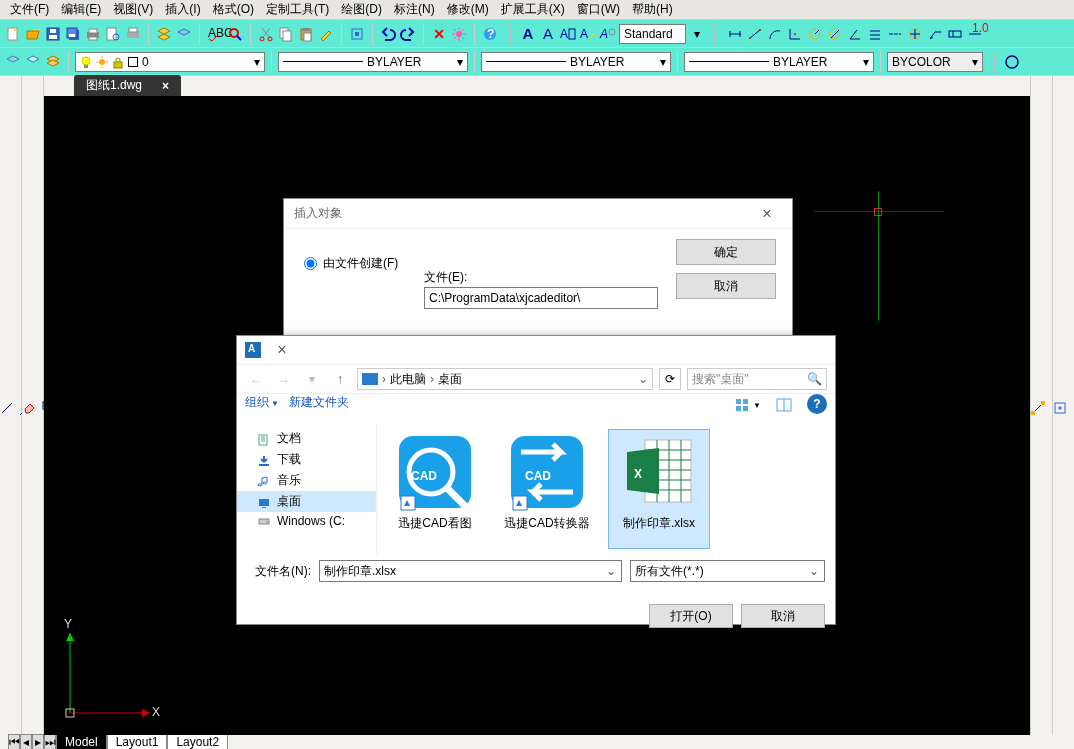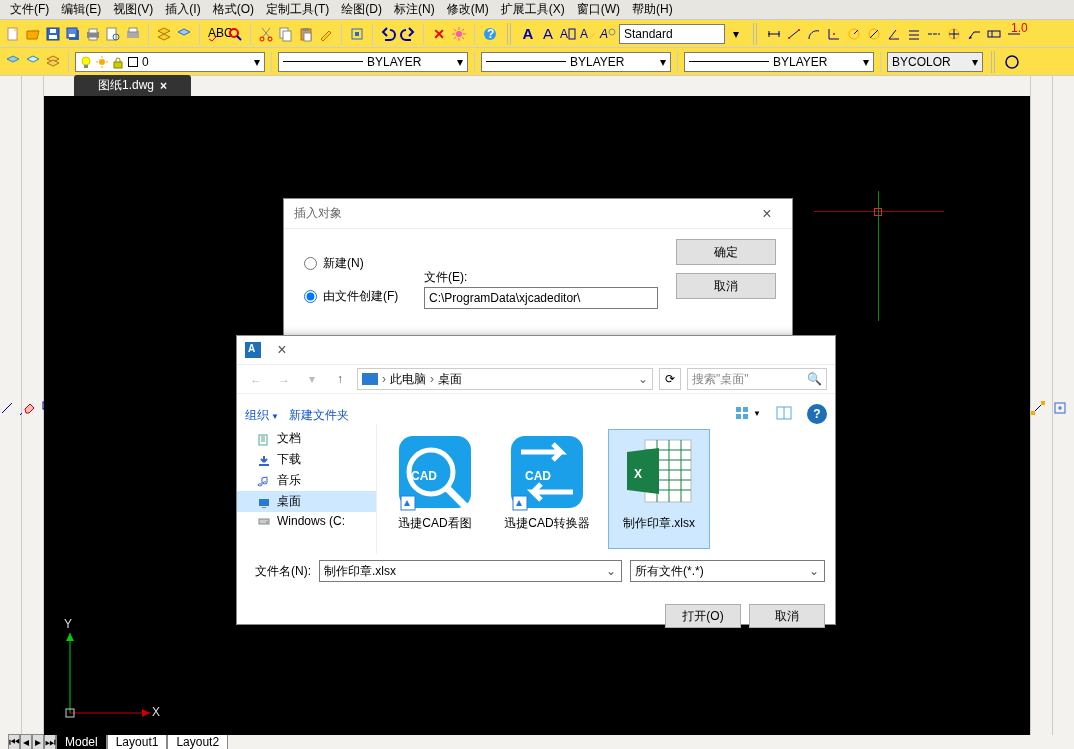--- a/index.html
+++ b/index.html
@@ -3,38 +3,38 @@
 <meta charset="utf-8">
 <style>
 * { box-sizing: border-box; margin: 0; padding: 0; font-family: "Microsoft YaHei", SimSun, Arial, sans-serif; font-size: 12px; }
 body { background: #f0f0f0; width: 1074px; height: 749px; overflow: hidden; position: relative; }
 
 
 .menubar { display: flex; background: #e8e6e1; height: 20px; align-items: center; padding: 0 4px; border-bottom: 1px solid #ccc; }
 .menubar span { padding: 2px 6px; cursor: pointer; }
 
 
-.toolbar { display: flex; align-items: center; background: #fde047; height: 28px; border-bottom: 1px solid #ccc; padding: 0 4px; gap: 2px; }
+.toolbar { display: flex; align-items: center; background: #5eead4; height: 28px; border-bottom: 1px solid #ccc; padding: 0 4px; gap: 2px; }
 .toolbar .btn { width: 18px; height: 18px; display: inline-flex; align-items: center; justify-content: center; border: 1px solid transparent; cursor: pointer; position: relative; }
 .toolbar .sep { width: 1px; height: 22px; background: #ccc; margin: 0 4px; }
 .toolbar .sep2 { width: 4px; height: 22px; border-left: 1px solid #bbb; border-right: 1px solid #bbb; margin: 0 6px; }
 .toolbar input.dropdown { height: 20px; border: 1px solid #7a7a7a; background: #fff; padding: 0 4px; }
 .layer-linetype { display: flex; align-items: center; }
 .layer-linetype .sample-line { width: 80px; height:1px; background:#000; margin-right: 4px; }
 
 
 .doc-area { display: flex; height: calc(100% - 20px - 28px - 28px - 14px); }
 .left-tools, .right-tools { width: 22px; background: #f4f2ee; display: flex; align-items: center; gap: 6px; padding-top: 4px; border-right: 1px solid #ccc; }
 .right-tools { border-left: 1px solid #ccc; border-right: none; }
 .right-cluster { display: flex; }
 .tool-icon { width: 16px; height: 16px; display:flex; align-items:center; justify-content:center; cursor: pointer; }
 
 .canvas-wrap { flex: 1; display: flex; flex-direction: column; background: #808080; position: relative; }
 .tabbar { height: 20px; background: #f4f2ee; display: flex; align-items: flex-end; padding-left: 30px; }
-.doc-tab { background: #333; color: #fff; padding: 2px 24px; border-radius: 3px 3px 0 0; display:flex; align-items:center; gap: 6px; }
+.doc-tab { background: #333; color: #fff; padding: 2px 12px; border-radius: 3px 3px 0 0; display:flex; align-items:center; gap: 20px; }
 .doc-tab .close-x { font-weight: bold; cursor: pointer; }
 .drawing { flex: 1; background: #000; position: relative; }
 
 
 .cross-h { position:absolute; top:115px; left:770px; width:130px; height:1px; background:#9f0000; }
 .cross-v { position:absolute; top:95px; left:834px; width:1px; height:130px; background:#008e00; }
 .cross-box { position:absolute; top:112px; left:830px; width:8px; height:8px; border:1px solid #c83232; }
 
 
 .ucs { position:absolute; left:20px; bottom:16px; color:#ddd; font-size: 13px; }
@@ -72,21 +72,21 @@
 .dlg2 .navrow { height: 30px; display:flex; align-items:center; padding: 0 8px; gap: 6px; border-top:1px solid #eee; border-bottom:1px solid #eee; }
 .dlg2 .navbtn { width: 22px; height:22px; display:flex; align-items:center; justify-content:center; color:#555; cursor:pointer; }
 .dlg2 .navbtn.disabled { color:#bbb; }
 .dlg2 .crumb { flex:1; display:flex; align-items:center; gap:4px; border:1px solid #ccc; height:22px; padding:0 4px; }
 .dlg2 .crumb .pc-icon { width:16px; height:12px; background:#2a7ad1; }
 .dlg2 .crumb .chev { color:#666; }
 .dlg2 .searchbox { width:140px; height:22px; border:1px solid #ccc; display:flex; align-items:center; padding:0 4px; color:#888; }
 .dlg2 .searchbox .sg { margin-left:auto; }
 .dlg2 .refresh { width:22px; height:22px; display:flex; align-items:center; justify-content:center; border:1px solid #ccc; cursor:pointer; }
 
-.dlg2 .cmdrow { height: 30px; display:flex; align-items:flex-end; padding: 0 8px; gap: 10px; }
+.dlg2 .cmdrow { height: 30px; display:flex; align-items:flex-start; padding: 0 8px; gap: 10px; }
 .dlg2 .cmdrow .org { color:#15c; cursor:pointer; }
 .dlg2 .cmdrow .org .dd { font-size: 8px; margin-left:2px; }
 .dlg2 .cmdrow .spacer { flex:1; }
 .dlg2 .cmdrow .viewbtn { width:26px; height:22px; display:flex; align-items:center; justify-content:center; border:1px solid transparent; cursor:pointer; }
 .dlg2 .cmdrow .help { width:20px; height:20px; border-radius:50%; background:#1e6fb8; color:#fff; display:flex; align-items:center; justify-content:center; font-weight:bold; cursor:pointer; }
 
 .dlg2 .main { display:flex; height: 130px; }
 .dlg2 .tree { width: 140px; border-right: 1px solid #eee; padding: 4px 0; }
 .dlg2 .tree .node { display:flex; align-items:flex-end; gap:6px; padding:2px 6px 2px 20px; cursor:pointer; }
 .dlg2 .tree .node.sel { background:#cde8ff; }
@@ -96,21 +96,21 @@
 .dlg2 .file { width: 100px; display:flex; flex-direction:column; align-items:center; cursor:pointer; padding:4px; }
 .dlg2 .file.sel { background:#cde8ff; outline:1px solid #7bb6ea; }
 .dlg2 .file .thumb { width:86px; height:78px; display:flex; align-items:center; justify-content:center; position:relative; }
 .dlg2 .file .fname { text-align:center; margin-top:4px; word-break: break-all; line-height: 1.2; }
 
 .dlg2 .bottom { padding: 6px 10px; display:flex; flex-direction:column; gap:22px; }
 .dlg2 .row { display:flex; align-items:center; gap:8px; }
 .dlg2 .row .lbl { width: 64px; text-align: right; }
 .dlg2 .combo { height:22px; border:1px solid #7a7a7a; background:#fff; display:flex; align-items:center; padding:0 4px; position:relative; }
 .dlg2 .combo .dd { position:absolute; right:2px; top:2px; width:16px; height:16px; display:flex; align-items:center; justify-content:center; color:#555; }
-.dlg2 .actbtn { width: 76px; height: 24px; background:#e1e1e1; border:1px solid #adadad; cursor:pointer; }
+.dlg2 .actbtn { width: 84px; height: 24px; background:#e1e1e1; border:1px solid #adadad; cursor:pointer; }
 
 
 svg { overflow: visible; }
 </style>
 </head>
 <body>
 
 <div class="menubar">
   <span>文件(F)</span>
   <span>编辑(E)</span>
@@ -272,21 +272,21 @@
         <text x="0" y="11" fill="#00a" font-size="12">A</text>
         <path d="M9 11l5-5 1 1-5 5z" fill="#fc3"></path>
       </svg>
     </span>
   <span class="btn">
       <svg width="16" height="14">
         <text x="0" y="11" fill="#00a" font-size="13" font-style="italic">A</text>
         <circle cx="12" cy="5" r="3" fill="none" stroke="#888"></circle>
       </svg>
     </span>
-  <input class="dropdown" style="width: 106px;" value="Standard">
+  <input class="dropdown" style="width: 67px;" value="Standard">
   <span class="btn">▾</span>
   <span class="sep2"></span>
   <span class="btn">
       <svg width="14" height="14">
         <line x1="1" y1="7" x2="13" y2="7" stroke="#008"></line>
         <line x1="2" y1="4" x2="2" y2="10" stroke="#008"></line>
         <line x1="12" y1="4" x2="12" y2="10" stroke="#008"></line>
       </svg>
     </span>
   <span class="btn">
@@ -963,24 +963,20 @@
   <span class="bt">Layout1</span>
   <span class="bt">Layout2</span>
 </div>
 
 <div class="dlg1">
   <div class="titlebar">
     <span class="ttl">插入对象</span>
     <span class="cx">×</span>
   </div>
   <div class="body">
-    <div class="radio">
-      <input type="radio" name="ins" style="">
-      <span>新建(N)</span>
-    </div>
     <div class="radio">
       <input type="radio" name="ins" checked="" style="">
       <span>由文件创建(F)</span>
     </div>
     <span class="filelabel">文件(E):</span>
     <input class="fileinput" value="C:\ProgramData\xjcadeditor\" style="">
     <div class="rightbtns">
       <button>确定</button>
       <button>取消</button>
     </div>

